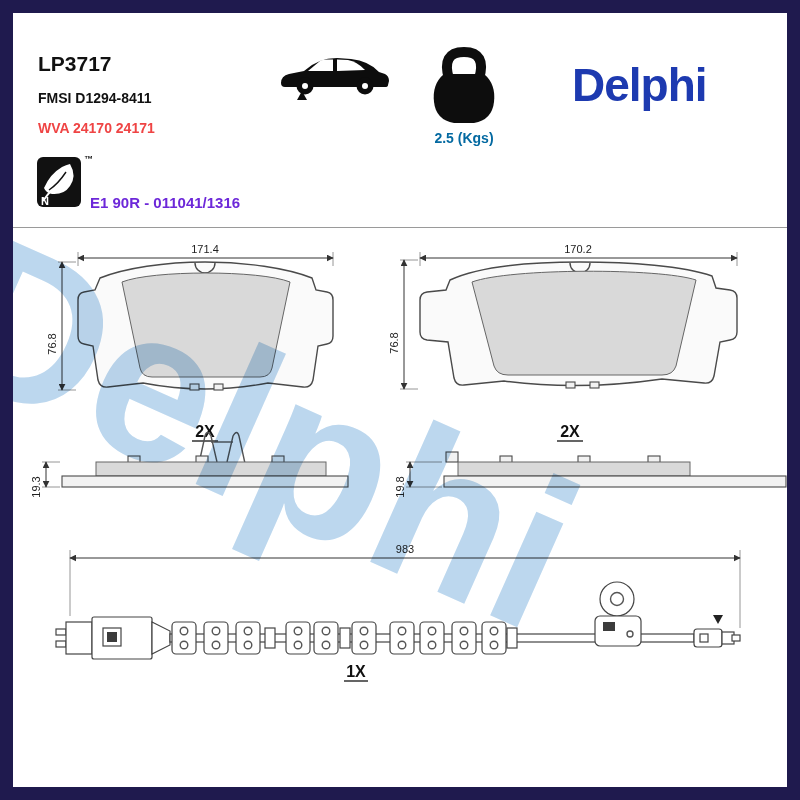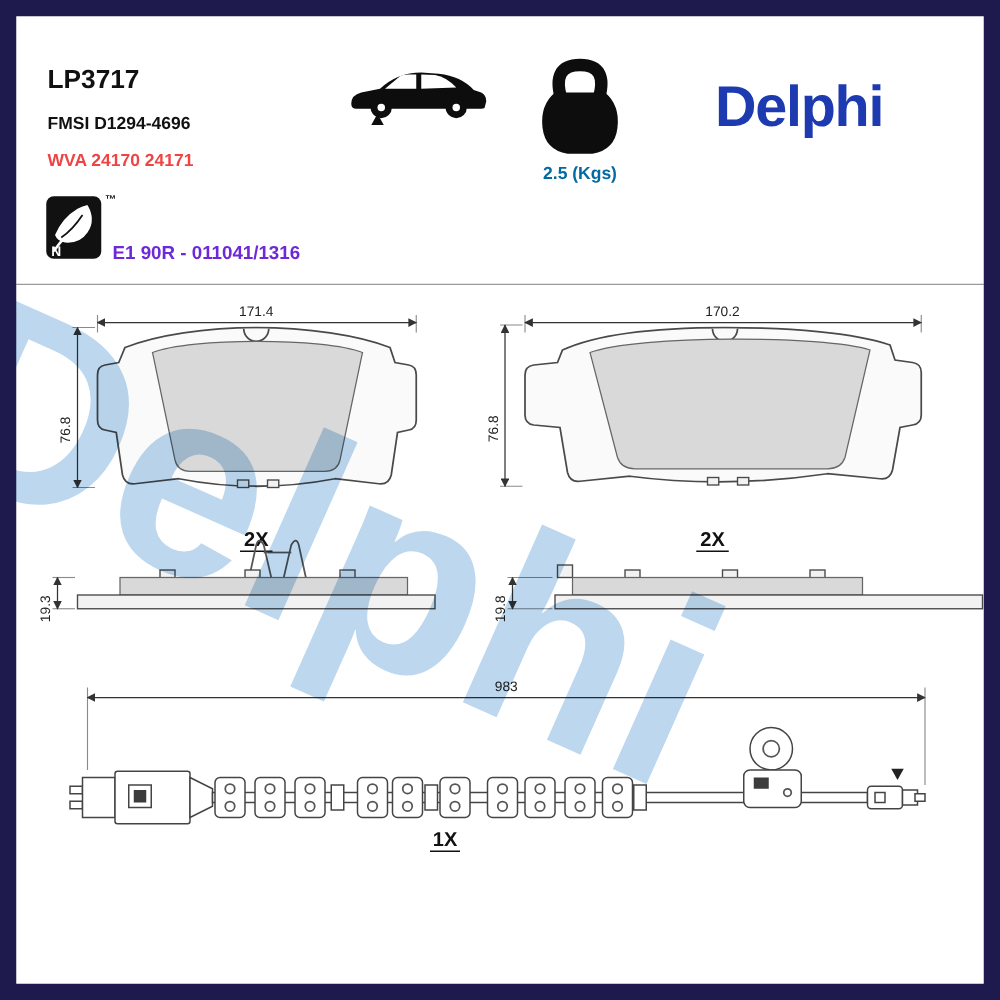--- a/index.html
+++ b/index.html
@@ -51,21 +51,21 @@
               font-family:"Liberation Serif", serif; font-style:italic; font-weight:bold;
               font-size:22px; letter-spacing:0.5px; color:#1f1a4e; }
   .lockheed sup { font-size:10px; font-style:normal; }
 </style>
 </head>
 <body>
 
 <div class="page">
 
   <div class="hdr-part">LP3717</div>
-  <div class="hdr-fmsi">FMSI D1294-4696</div>
+  <div class="hdr-fmsi">FMSI D1294-8411</div>
   <div class="hdr-wva">WVA 24170 24171</div>
 
   <svg class="car-icon" viewBox="0 0 118 52">
     <path d="M 5 33 Q 5 26 13 24 L 28 21 Q 42 8 61 8 L 75 9 Q 93 11 103 22 L 109 24 Q 113 26 113 31 L 112 35 Q 112 37 109 37 L 9 37 Q 5 37 5 33 Z" fill="#0d0d0d"></path>
     <path d="M 32 21 L 44 11 Q 46 9.5 51 9.5 L 57 9.5 L 57 21 Z" fill="#ffffff"></path>
     <path d="M 61 9.5 L 72 10 Q 81 11.5 89 20 L 61 21 Z" fill="#ffffff"></path>
     <circle cx="29" cy="36" r="8.5" fill="#0d0d0d"></circle>
     <circle cx="29" cy="36" r="3" fill="#ffffff"></circle>
     <circle cx="89" cy="36" r="8.5" fill="#0d0d0d"></circle>
     <circle cx="89" cy="36" r="3" fill="#ffffff"></circle>

